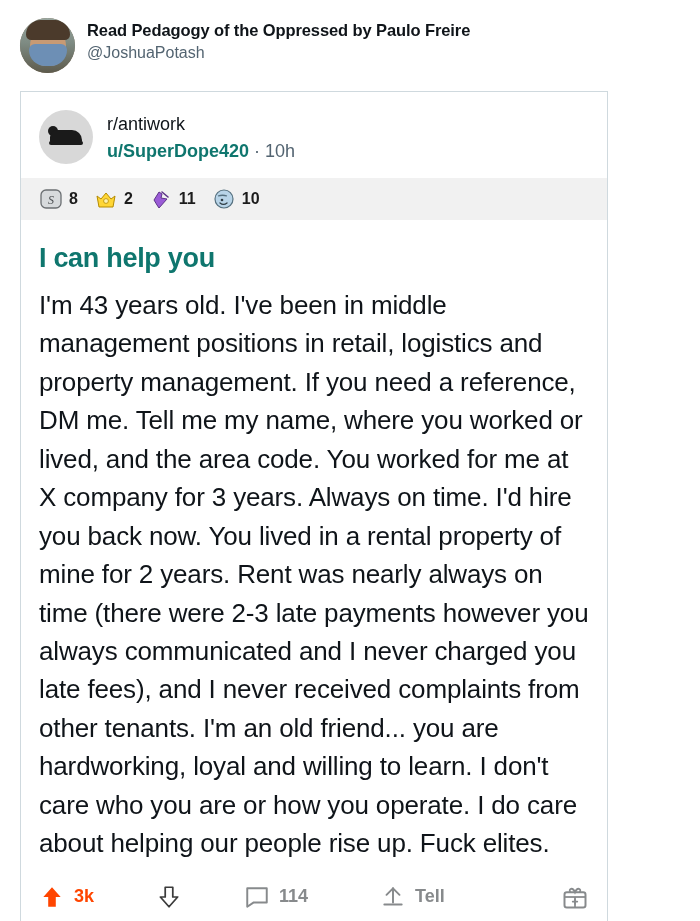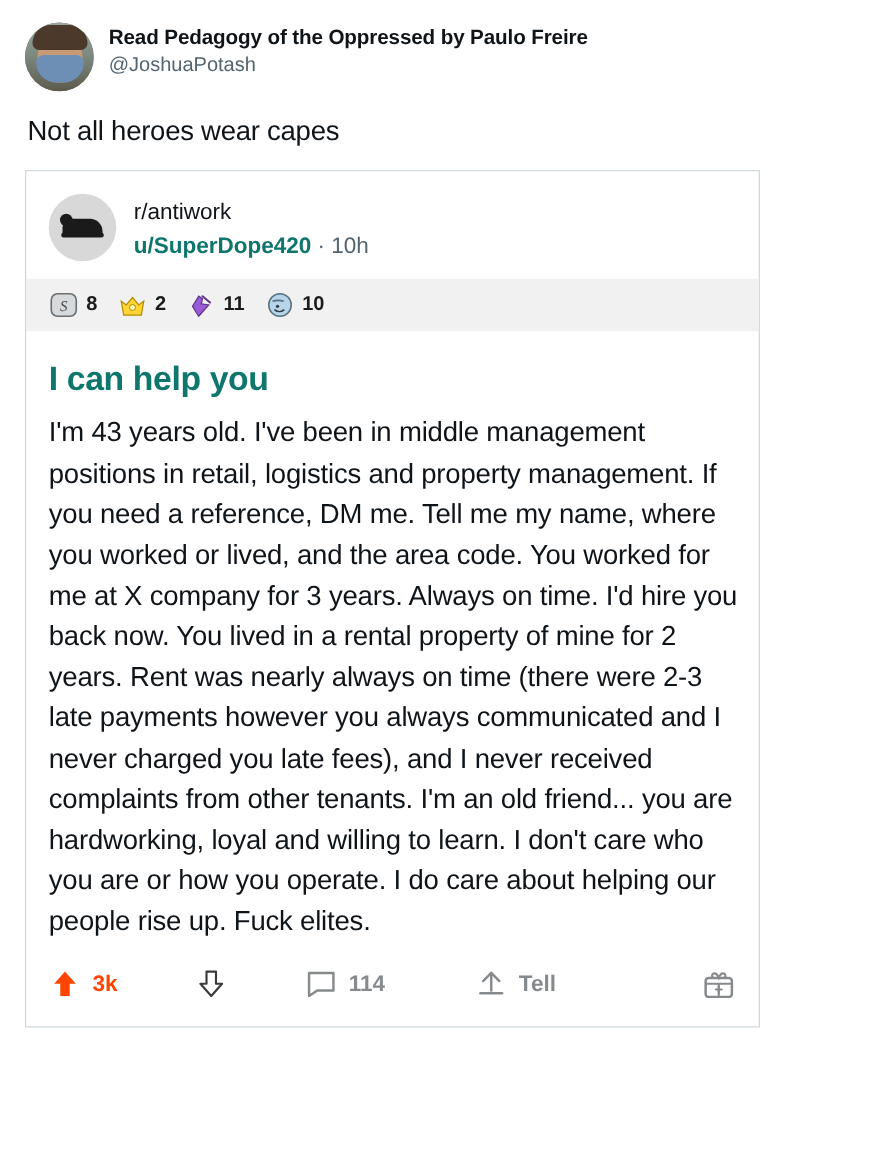--- a/index.html
+++ b/index.html
@@ -161,21 +161,21 @@
 
   .post-title {
     font-size: 27px;
     font-weight: bold;
     line-height: 1.25;
     padding: 22px 18px 10px 18px;
     color: #0f766e;
     letter-spacing: -0.3px;
   }
   .post-body {
-    font-size: 22px;
+    font-size: 26px;
     line-height: 1.48;
     padding: 0 16px 6px 18px;
     color: #0f1419;
     letter-spacing: -0.15px;
   }
 
   
   .actions {
     display: flex;
     align-items: center;
@@ -209,21 +209,20 @@
       <div class="av-face"></div>
       <div class="av-hair"></div>
       <div class="av-mask"></div>
     </div>
     <div class="names">
       <div class="display-name">Read Pedagogy of the Oppressed by Paulo Freire</div>
       <div class="handle">@JoshuaPotash</div>
     </div>
   </div>
 
-  <div class="tweet-text">Not all heroes wear capes</div>
 
   <div class="card">
 
     <div class="card-head">
       <div class="sub-avatar">
         <div class="head"></div>
         <div class="fig"></div>
         <div class="base"></div>
       </div>
       <div class="sub-meta">

